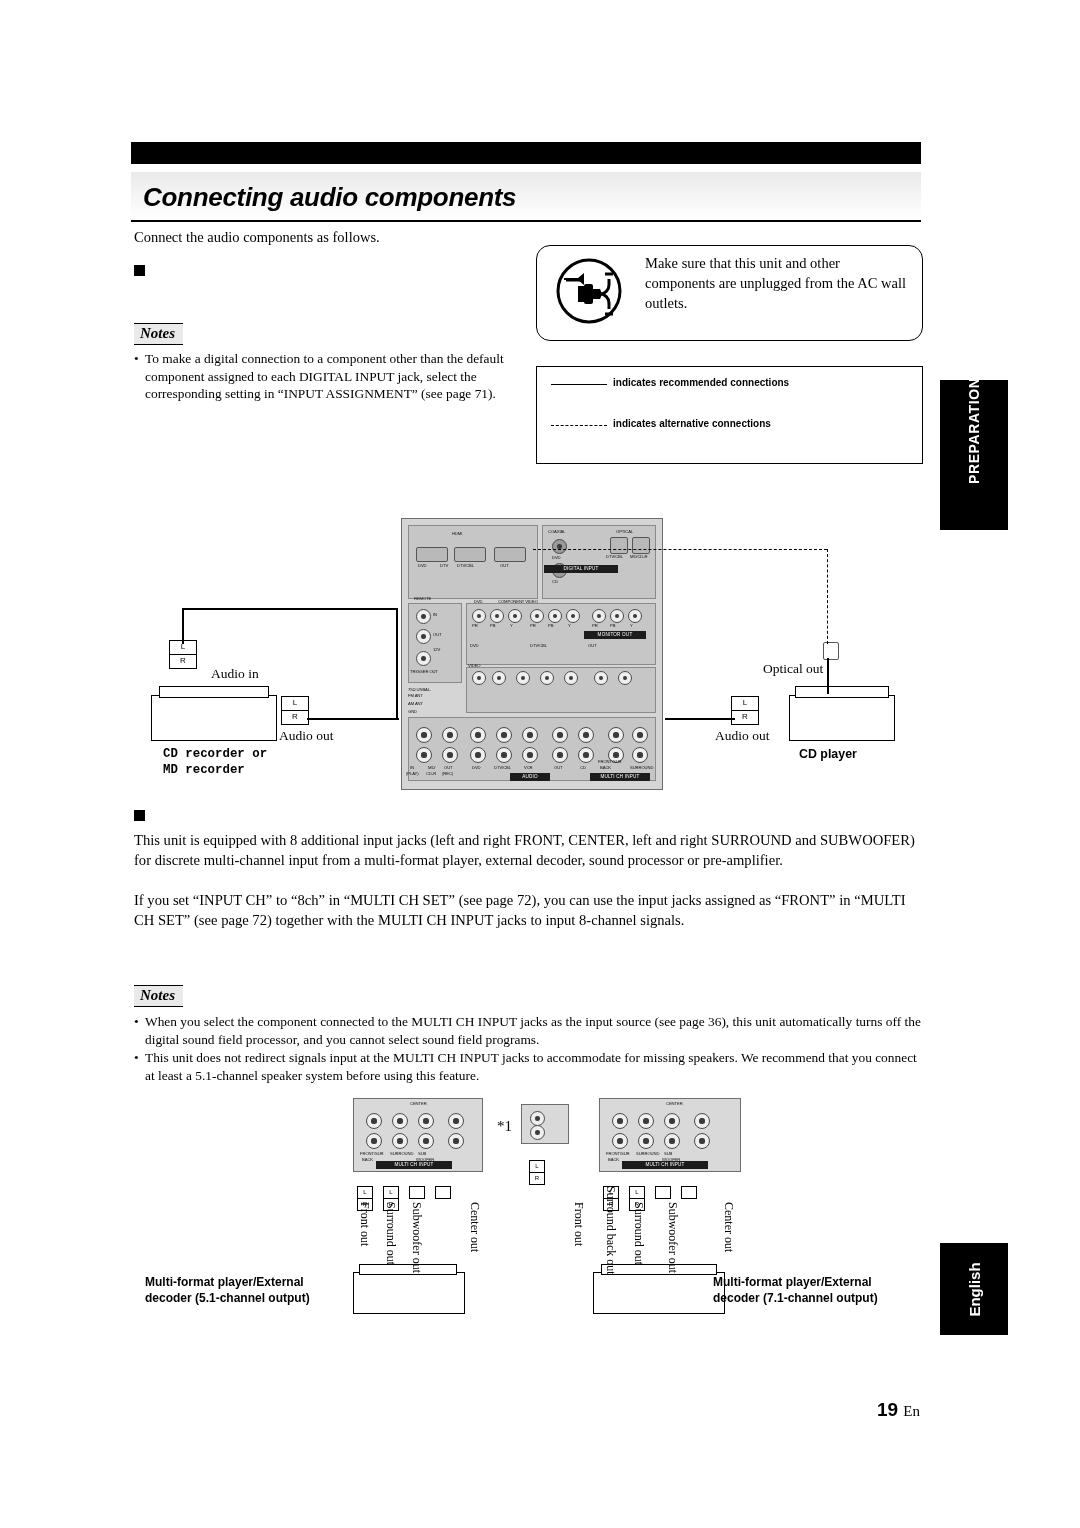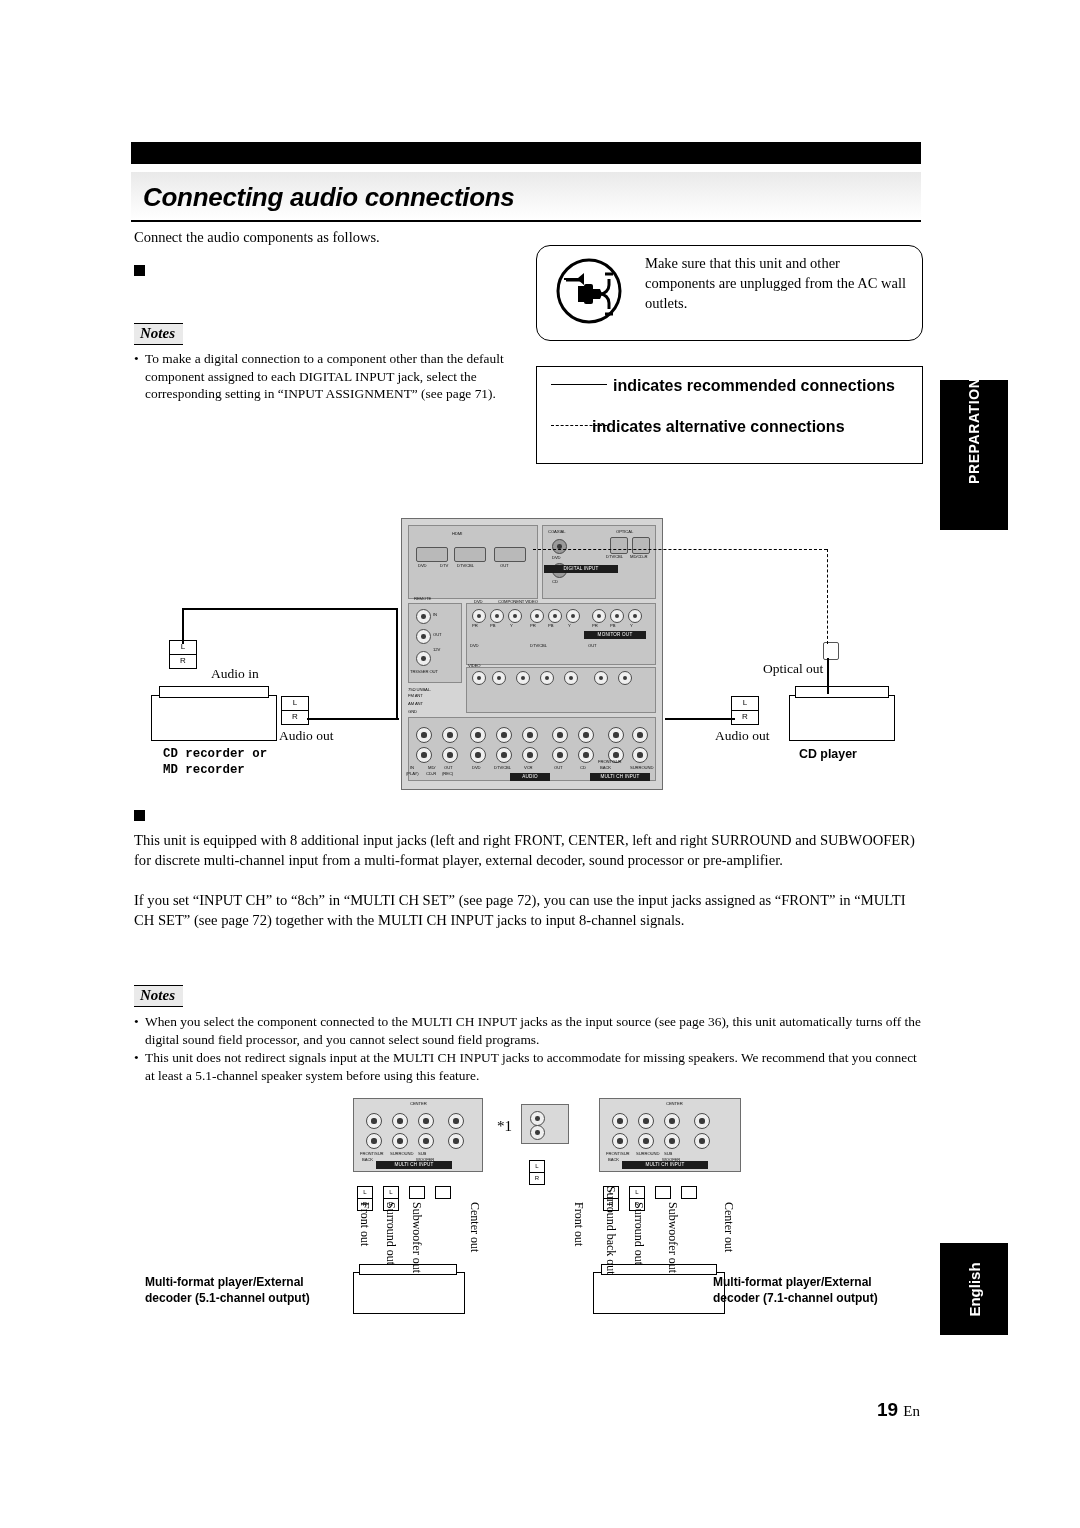--- a/index.html
+++ b/index.html
@@ -134,24 +134,24 @@
     position: absolute;
     left: 536px; top: 366px;
     width: 385px; height: 96px;
     border: 1.4px solid #000;
     background: #fff;
   }
   .legend-row {
     position: absolute;
     font-family: "Liberation Sans", sans-serif;
     font-weight: bold;
-    font-size: 16px;
+    font-size: 10px;
   }
   #leg1 { left: 613px; top: 377px; }
-  #leg2 { left: 592px; top: 418px; }
+  #leg2 { left: 613px; top: 418px; }
   .leg-line-solid {
     position: absolute;
     left: 551px; top: 384px;
     width: 56px; height: 0;
     border-top: 1.6px solid #000;
   }
   .leg-line-dash {
     position: absolute;
     left: 551px; top: 425px;
     width: 56px; height: 0;
@@ -365,21 +365,21 @@
 </style>
 </head>
 <body>
 
 <div class="page">
 
   <div class="topbar"></div>
   <div class="topbar-label">Connections</div>
 
   <div class="title-band"></div>
-  <div class="title-text">Connecting audio connections</div>
+  <div class="title-text">Connecting audio components</div>
 
   <div class="intro">Connect the audio components as follows.</div>
 
   <div class="h2" id="h2a">
     <span class="sq"></span>
   </div>
 
   <div class="notes-label" id="notes1">Notes</div>
   <div class="notes-body" id="notesbody1">
     <div class="bullet">To make a digital connection to a component other than the default component assigned to each DIGITAL INPUT jack, select the corresponding setting in “INPUT ASSIGNMENT” (see page 71).</div>

